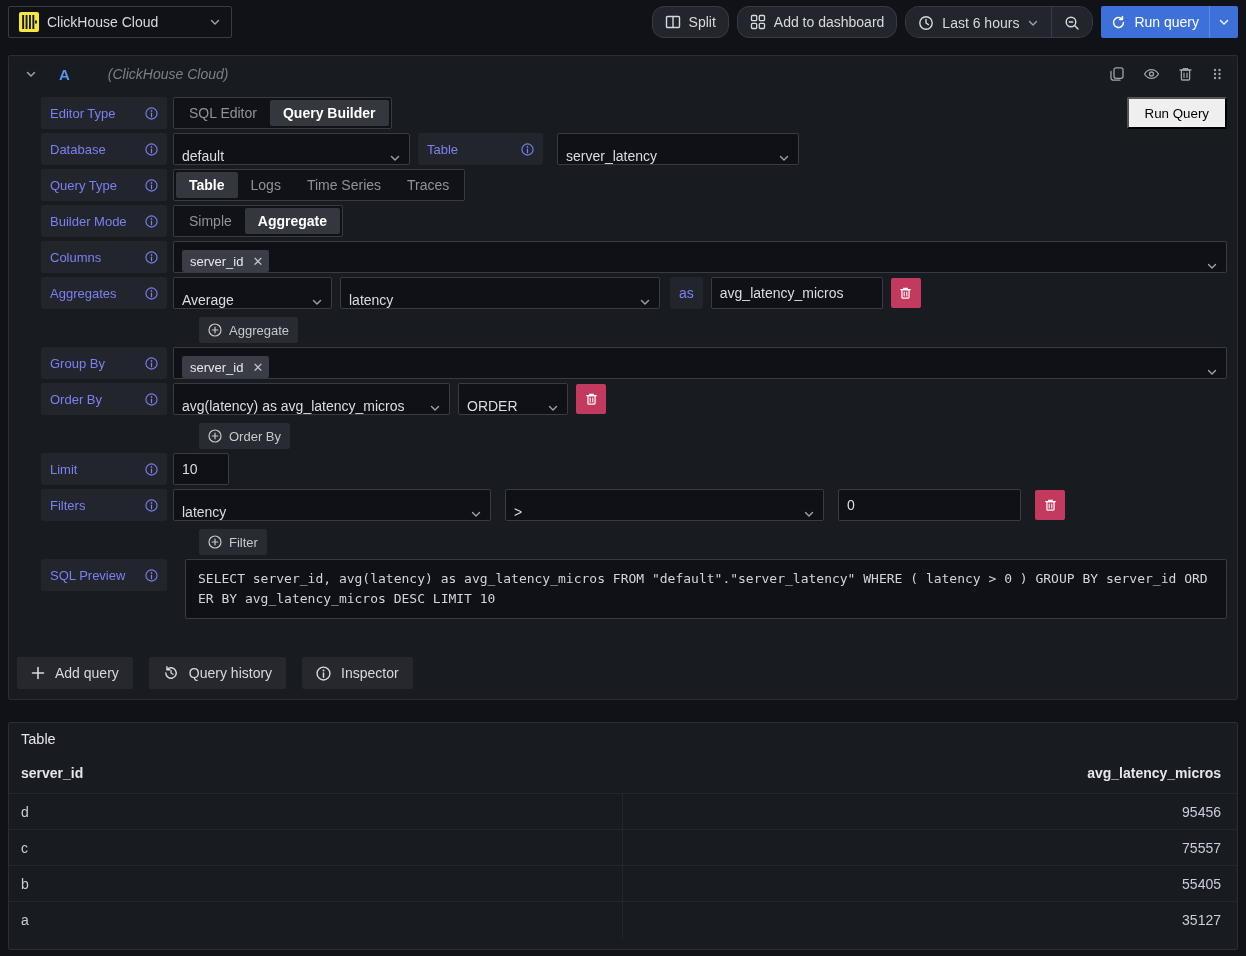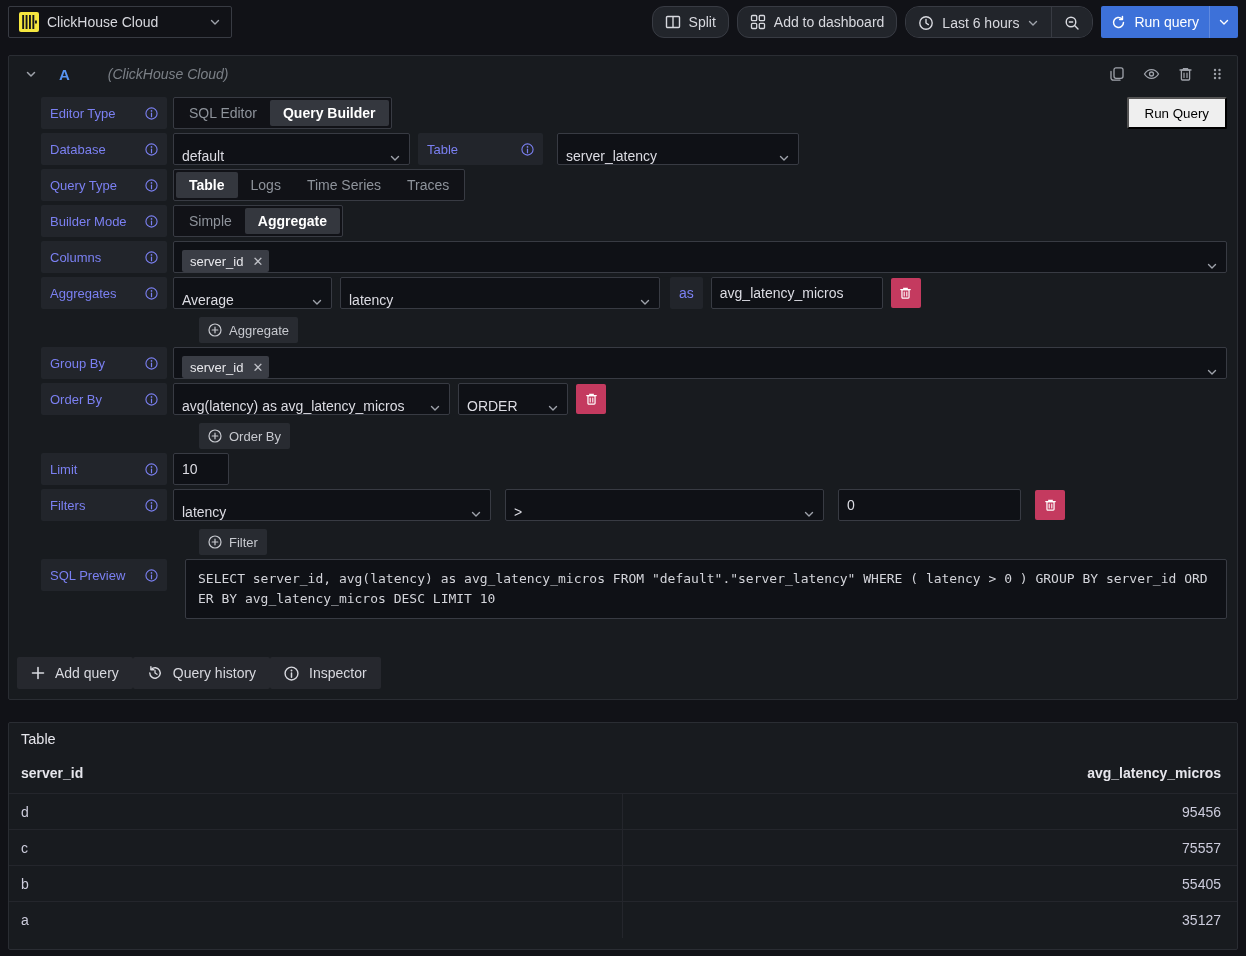--- a/index.html
+++ b/index.html
@@ -90,21 +90,21 @@
   .w237{width:237px;} .w242{width:242px;} .w159{width:159px;} .w320{width:320px;}
   .w172{width:172px;} .w277{width:277px;} .w110{width:110px;} .w80{width:56px;}
   .w318{width:318px;} .w319{width:319px;} .w183{width:183px;}
   .g8{margin-left:8px;} .g14{margin-left:14px;}
 
   .sql-box{flex:1; margin-left:12px; min-height:58px; background:var(--input-bg);
     border:1px solid var(--input-border); border-radius:2px; padding:9px 12px;
     font-family:"DejaVu Sans Mono", monospace; font-size:13px; line-height:20px;
     color:#d3d4da; word-break:break-all;}
 
-  .ep-footer{display:flex; gap:0; padding:34px 8px 10px 8px;}
+  .ep-footer{display:flex; gap:16px; padding:34px 8px 10px 8px;}
   .foot-btn{display:inline-flex; align-items:center; gap:10px; height:32px;
     padding:0 14px; background:#26282e; border:none; border-radius:2px;
     color:#d8d9df; font-weight:500; font-size:14px; cursor:pointer; font-family:inherit;}
 
   
   .table-panel{margin:22px 8px 0; background:var(--panel);
     border:1px solid var(--panel-border); border-radius:2px; height:228px;}
   .tp-title{padding:8px 12px 0; color:#e6e6ec; font-weight:500; font-size:14.5px;}
   .thead{display:flex; height:41px; align-items:center; margin-top:6px;
     border-bottom:1px solid var(--sep);}

